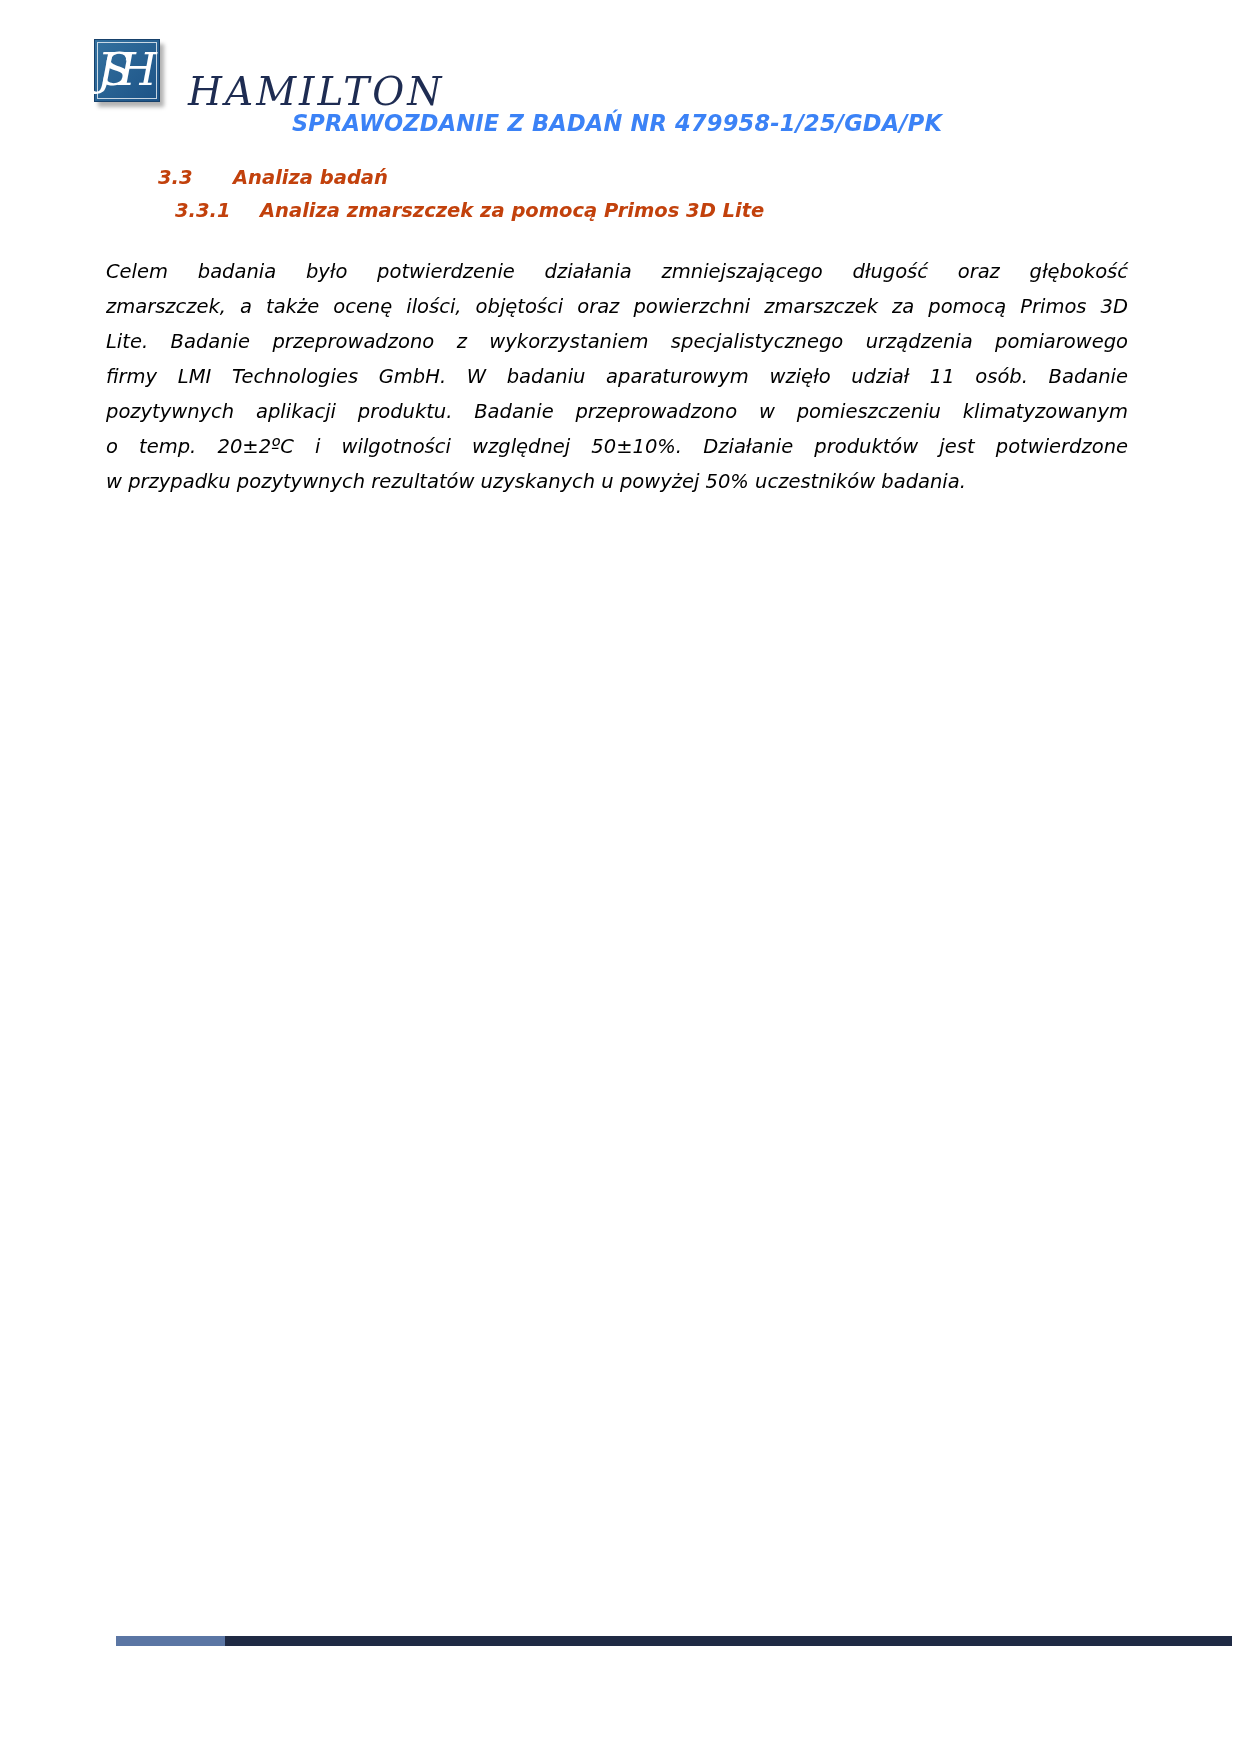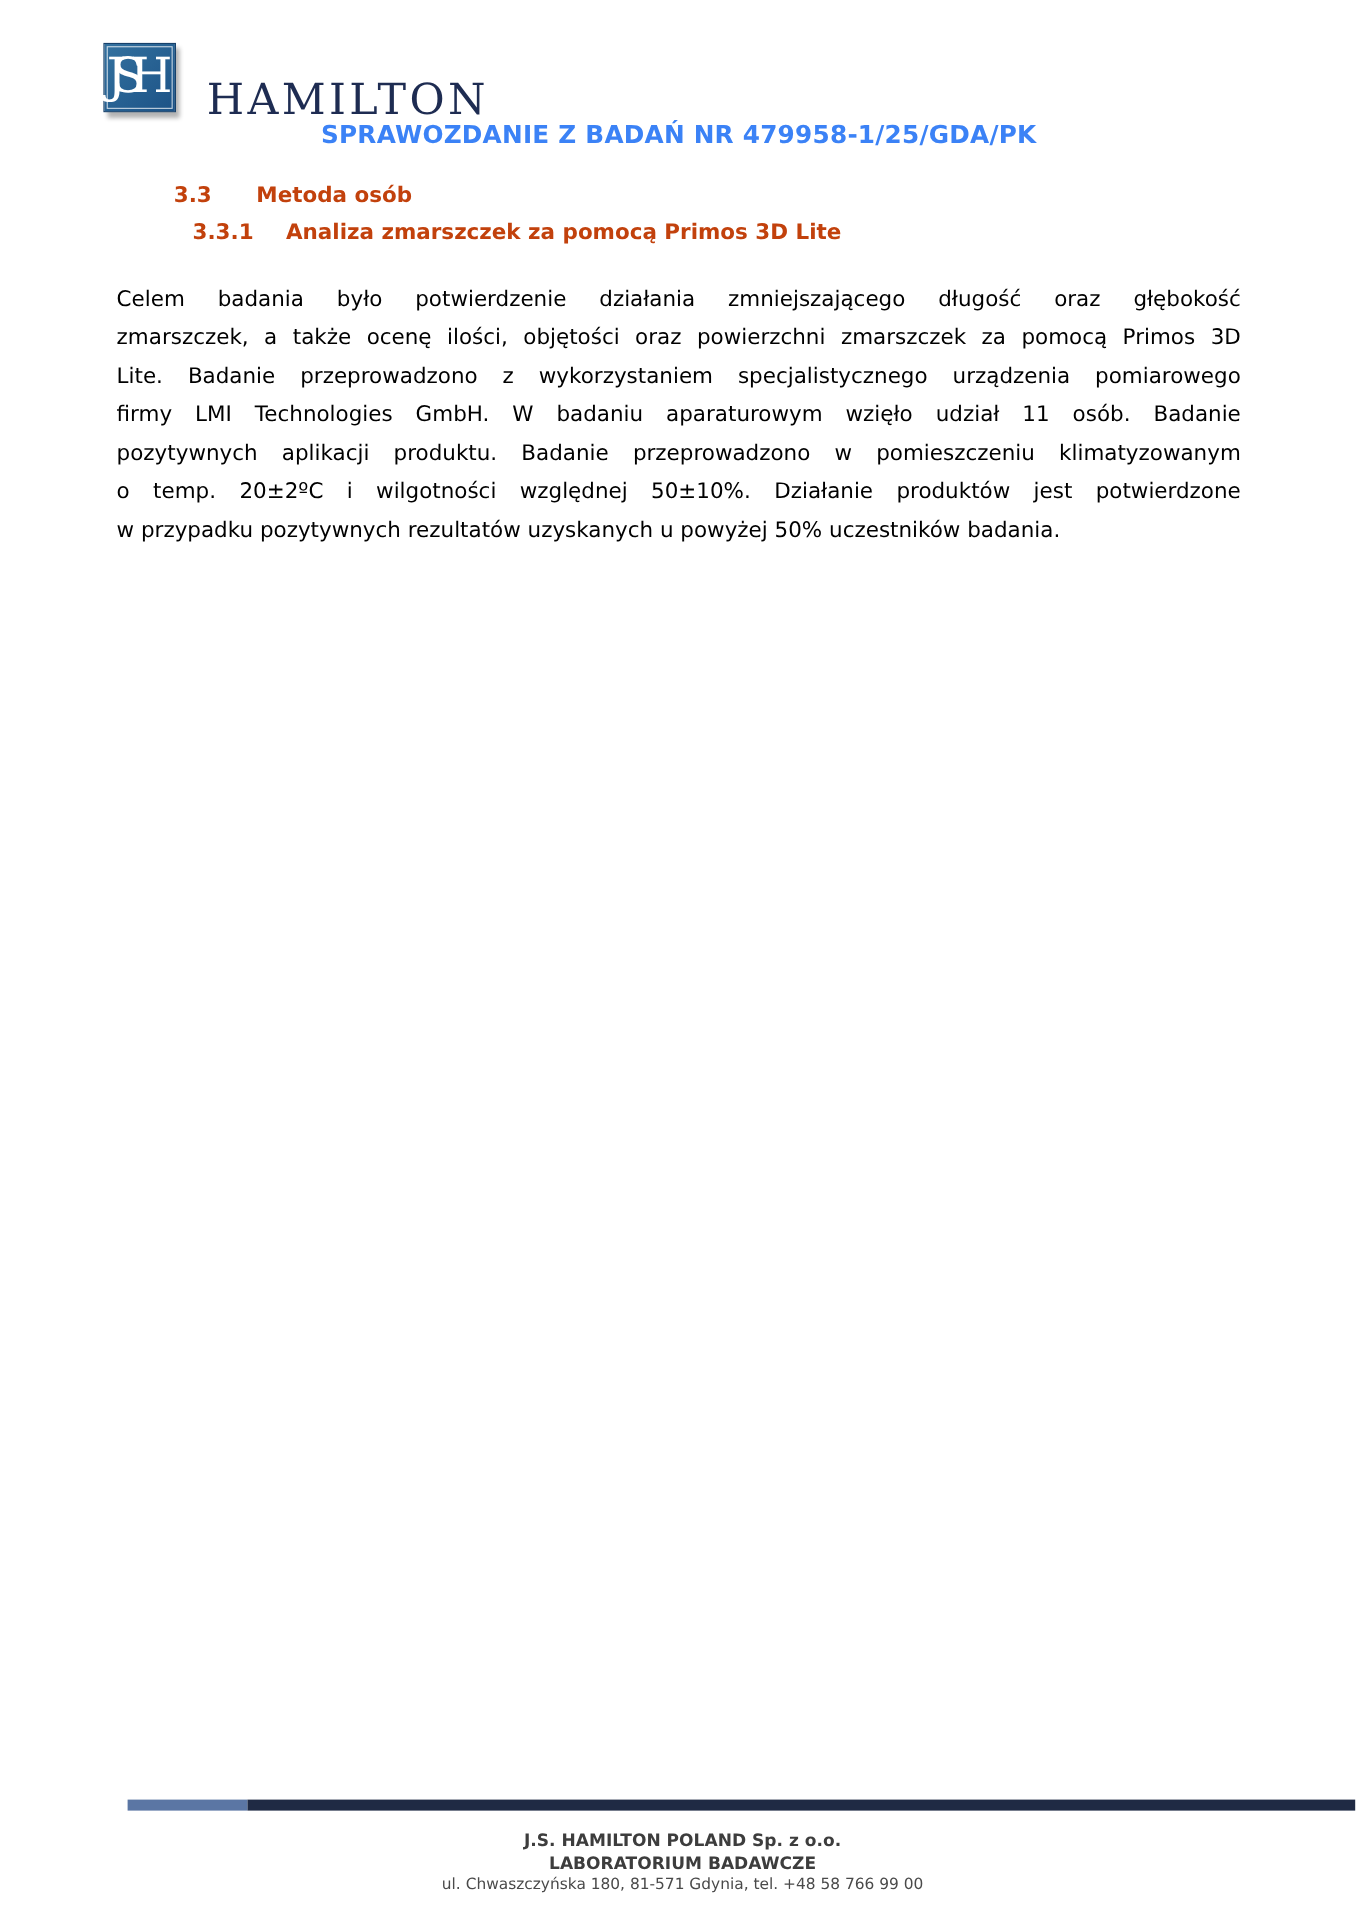--- a/index.html
+++ b/index.html
@@ -4,21 +4,21 @@
 <style>
   :root{
     --logo-blue-light:#33719f;
     --logo-blue-dark:#1c5286;
     --brand-navy:#1e2c52;
     --bar-accent:#5b76a4;
     --bar-main:#1f2a44;
     --footer-text:#3d3d3d;
     --body-text:#000000;
   }
-  *{margin:0;padding:0;box-sizing:border-box;}
+  *{margin:0;padding:0;box-sizing:border-box;font-style:italic;}
   html,body{background:#ffffff;}
   .page{
     position:relative;
     width:1241px;height:1754px;
     background:#ffffff;
     font-family:"DejaVu Sans","Liberation Sans",sans-serif;
     color:var(--body-text);
     overflow:hidden;
   }
 
@@ -116,21 +116,21 @@
 
   <div class="logo-mark">
     <span class="logo-monogram">JSH</span>
   </div>
   <div class="logo-brand">HAMILTON</div>
 
   <div class="report-title">SPRAWOZDANIE Z BADAŃ NR 479958-1/25/GDA/PK</div>
 
   <div class="heading heading-1">
     <span class="sec-num">3.3</span>
-    <span class="sec-title">Metoda osób</span>
+    <span class="sec-title">Analiza badań</span>
   </div>
   <div class="heading heading-2">
     <span class="sec-num">3.3.1</span>
     <span class="sec-title">Analiza zmarszczek za pomocą Primos 3D Lite</span>
   </div>
 
   <div class="paragraph">
     <div class="pl">Celem badania było potwierdzenie działania zmniejszającego długość oraz głębokość</div>
     <div class="pl">zmarszczek, a także ocenę ilości, objętości oraz powierzchni zmarszczek za pomocą Primos 3D</div>
     <div class="pl">Lite. Badanie przeprowadzono z wykorzystaniem specjalistycznego urządzenia pomiarowego</div>
@@ -139,19 +139,14 @@
     <div class="pl">o temp. 20±2ºC i wilgotności względnej 50±10%. Działanie produktów jest potwierdzone</div>
     <div class="pl last">w przypadku pozytywnych rezultatów uzyskanych u powyżej 50% uczestników badania.</div>
   </div>
 
 
   <div class="footer-rule">
     <div class="accent"></div>
     <div class="main"></div>
   </div>
 
-  <div class="footer-block">
-    <div class="footer-company">J.S. HAMILTON POLAND Sp. z o.o.</div>
-    <div class="footer-department">LABORATORIUM BADAWCZE</div>
-    <div class="footer-address">ul. Chwaszczyńska 180, 81-571 Gdynia, tel. +48 58 766 99 00</div>
-  </div>
 
 </div>
 
 </body></html>

